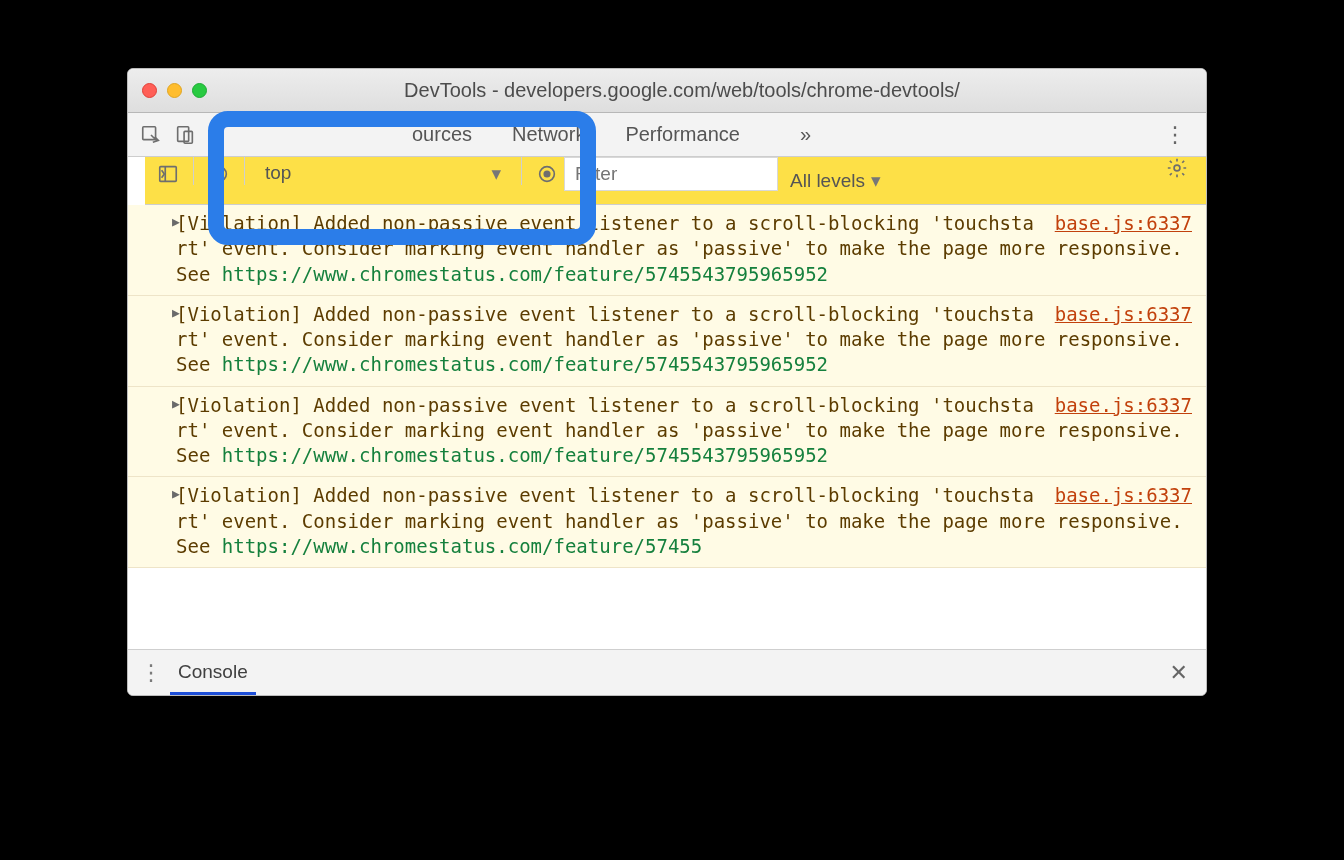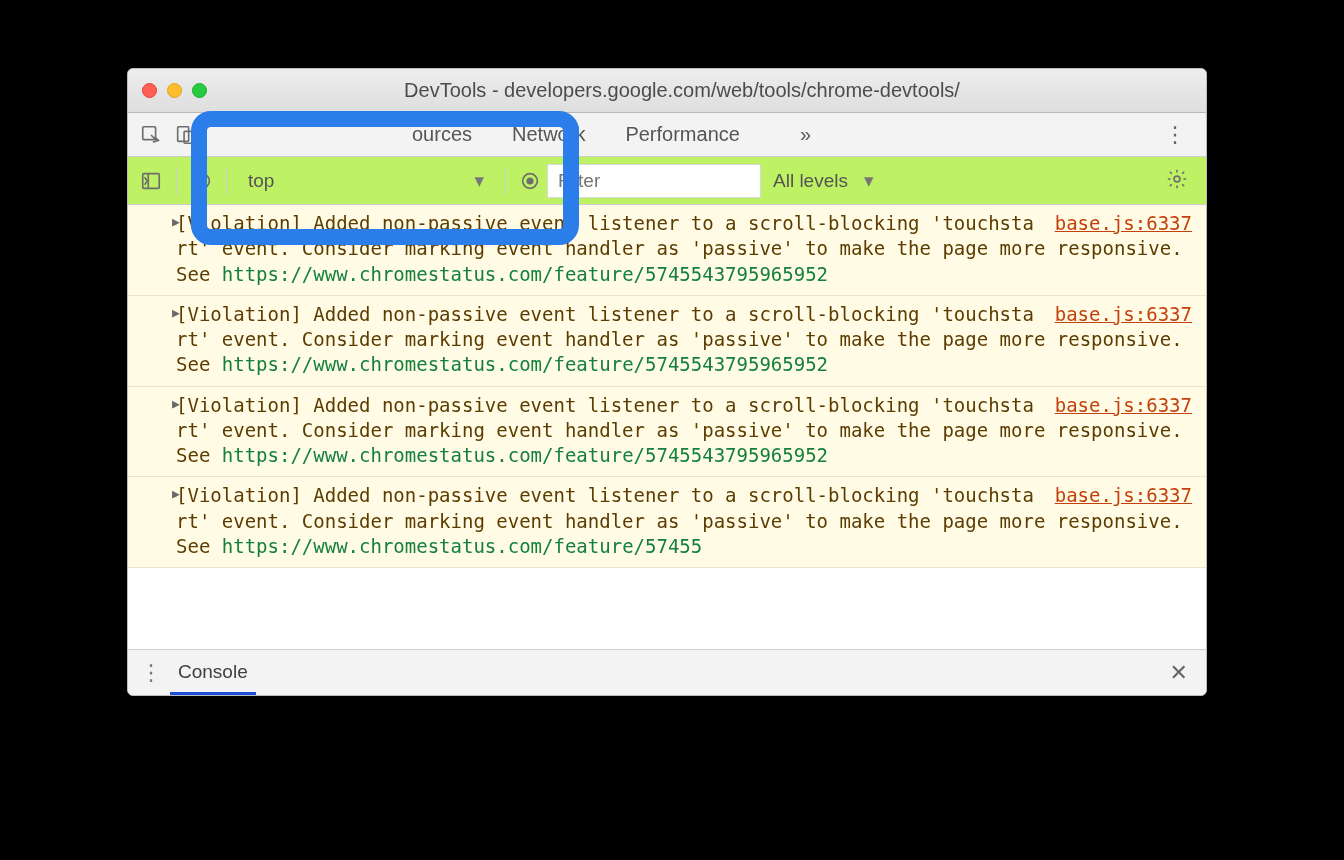--- a/index.html
+++ b/index.html
@@ -50,45 +50,45 @@
     width:34px; height:34px;
     display:flex; align-items:center; justify-content:center;
     color:#6e6e6e;
   }
   .tabs-spacer { flex:1; display:flex; align-items:center; gap:40px; justify-content:flex-start; padding-left:210px; }
   .tab { font-size:20px; color:#555;text-align:right; }
   .chev-down { font-size:20px; color:#555; padding:0 20px; }
   .kebab { font-size:22px; color:#666; padding:0 14px; }
   .toolbar {
     height:48px;
-    background:#bef264;
+    background:#fde047;
     border-bottom:1px solid #cdcdcd;
     display:flex;
-    align-items:center;
     position:relative;
     padding:0 6px;
+    margin-left:17px;
   }
   .vsep { width:1px; height:28px; background:#cfcfcf; margin:0 8px; }
   .context-select {
     display:flex; align-items:center;
     width:260px; height:32px;
     padding:0 12px;
     font-size:19px; color:#555;
     justify-content:space-between;
   }
   .filter {
     width:214px; height:34px;
     border:1px solid #d8d8d8;
     background:#fff;
     font-size:19px;
     color:#7a7a7a;
     padding:0 10px;
   }
   .levels {
-    display:flex; align-items:center; gap:16px;
+    display:flex; align-items:center; gap:6px;
     font-size:19px; color:#555; padding:0 12px;
   }
   .gear { margin-left:auto; padding:0 12px; color:#666; }
   .highlight-box {
     position:absolute;
     left:63px; top:-46px;
     width:388px; height:134px;
     border:16px solid #2b7de9;
     border-radius:20px;
     pointer-events:none;

